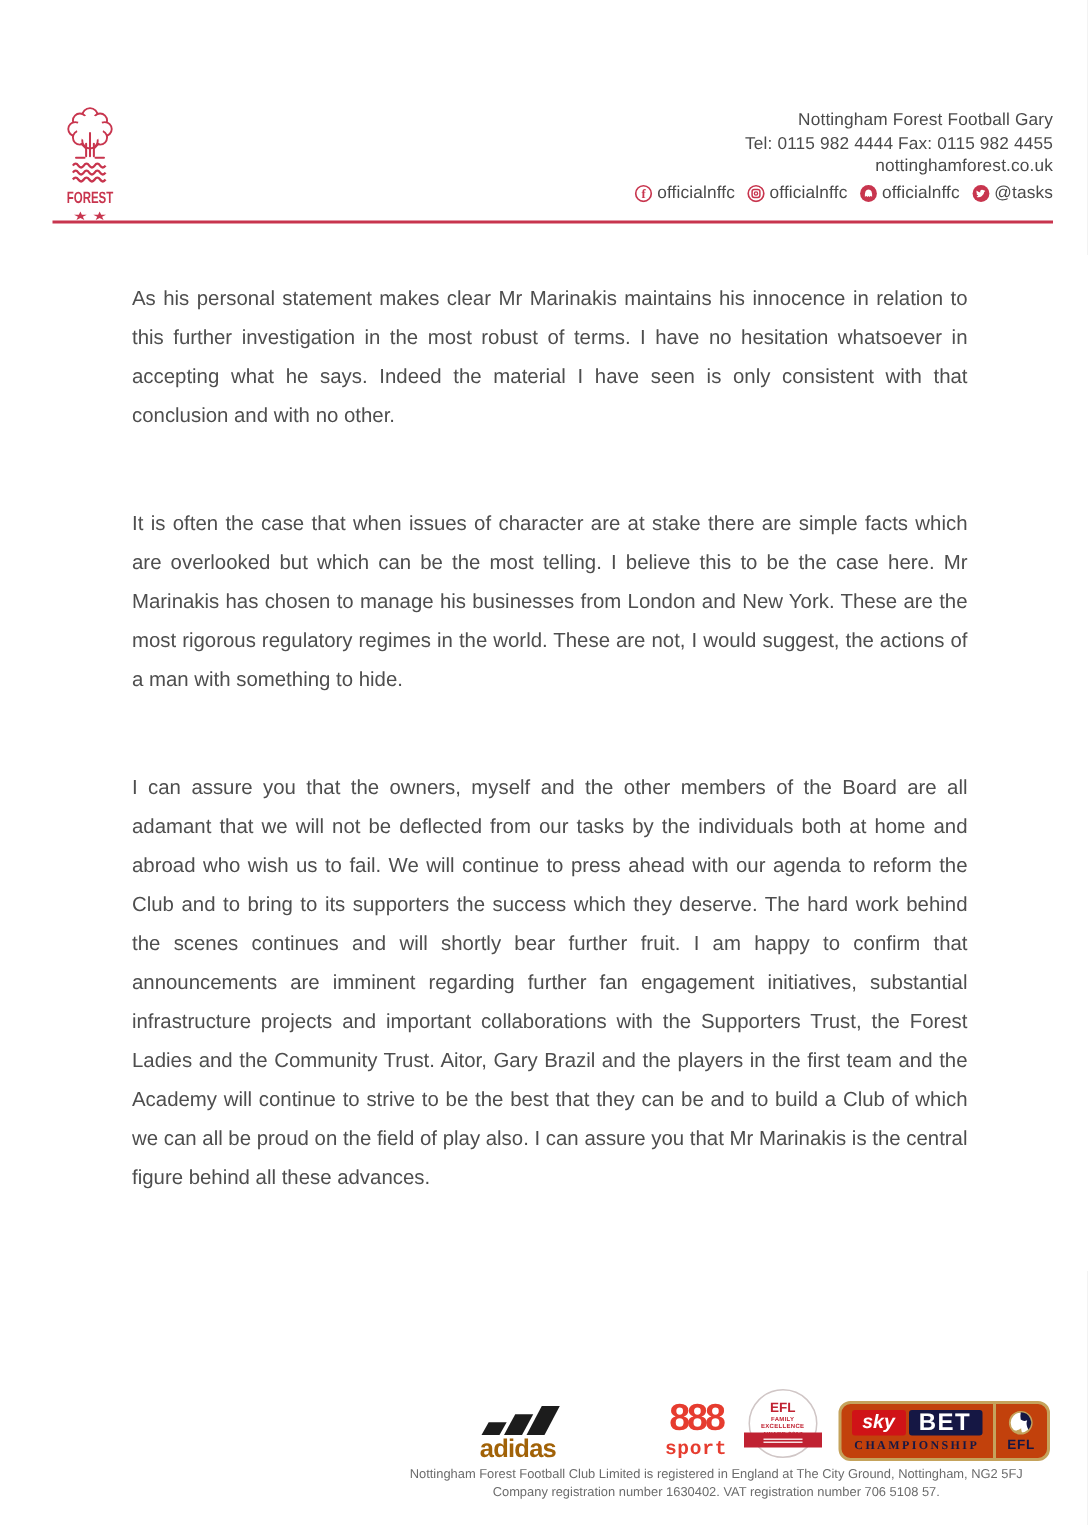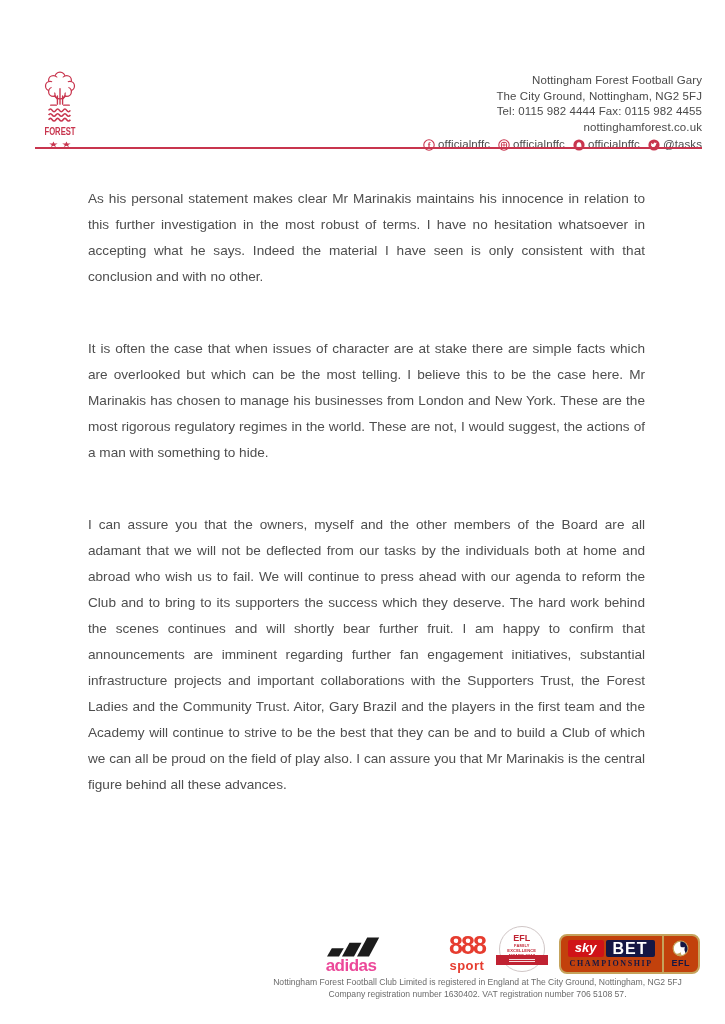--- a/index.html
+++ b/index.html
@@ -23,24 +23,24 @@
     position:absolute;left:88px;top:186px;width:557px;
     font-size:13.6px;line-height:26px;color:#4e4e4e;text-align:justify;
   }
   .letter-body p{margin:0 0 46px 0;}
   
   .sponsors{
     position:absolute;right:25px;top:920px;display:flex;align-items:flex-end;gap:14px;height:54px;
   }
   .adidas{display:flex;flex-direction:column;align-items:center;line-height:1;}
   .adidas svg{display:block;width:74px;height:30px;}
-  .adidas-word{font-size:17px;font-weight:bold;color:#ec4899;letter-spacing:-.5px;margin-top:-2px;}
+  .adidas-word{font-size:17px;font-weight:bold;color:#a16207;letter-spacing:-.5px;margin-top:-2px;}
   .s888{display:flex;flex-direction:column;align-items:center;line-height:1;color:#e63c2f;padding-bottom:2px;margin-left:47px;}
   .s888-num{font-size:25px;font-weight:bold;letter-spacing:-2px;}
-  .s888-word{font-size:13px;font-weight:bold;margin-top:1px;letter-spacing:.5px;}
+  .s888-word{font-size:13px;font-weight:bold;margin-top:1px;letter-spacing:.5px;font-family:Liberation Mono, monospace;}
   .efl-badge{
     position:relative;width:46px;height:46px;border-radius:50%;background:#fff;
     border:1px solid #d0c6c6;display:flex;flex-direction:column;align-items:center;
     justify-content:flex-start;padding-top:7px;box-sizing:border-box;color:#c02232;margin-bottom:2px;
   }
   .efl-badge .b1{font-size:9px;font-weight:bold;line-height:9px;}
   .efl-badge .b2{font-size:4px;font-weight:bold;line-height:5px;letter-spacing:.2px;}
   .badge-ribbon{
     position:absolute;left:-4px;right:-4px;bottom:6px;height:10px;background:#c02232;
     display:flex;flex-direction:column;align-items:center;justify-content:center;gap:1px;
@@ -99,21 +99,20 @@
         <path d="M12,87 q3.5,-5 7,0 t7,0 t7,0 t7,0 t7,0 t7,0"></path>
         <path d="M12,96 q3.5,-5 7,0 t7,0 t7,0 t7,0 t7,0 t7,0"></path>
       </g>
       <text x="34" y="126" text-anchor="middle" font-family="Liberation Sans, sans-serif" font-size="21" font-weight="bold" fill="#c8354e" textLength="60" lengthAdjust="spacingAndGlyphs">FOREST</text>
       <text x="34" y="148" text-anchor="middle" font-family="Liberation Sans, sans-serif" font-size="15" fill="#c8354e" textLength="44" lengthAdjust="spacingAndGlyphs">★ ★</text>
     </svg>
   </div>
 
   <div class="header-right">
     <div>Nottingham Forest Football Gary</div>
-    <div>The City Ground, Nottingham, NG2 5FJ</div>
     <div>Tel: 0115 982 4444 Fax: 0115 982 4455</div>
     <div>nottinghamforest.co.uk</div>
     <div class="social-row">
       <span class="social-item">
         <svg viewBox="0 0 12 12">
           <circle cx="6" cy="6" r="5.2" fill="none" stroke="#c8354e" stroke-width="1.1"></circle>
           <text x="6.2" y="9" text-anchor="middle" font-family="Liberation Serif, serif" font-size="8.5" font-weight="bold" fill="#c8354e">f</text>
         </svg>
         <span>officialnffc</span>
       </span>

